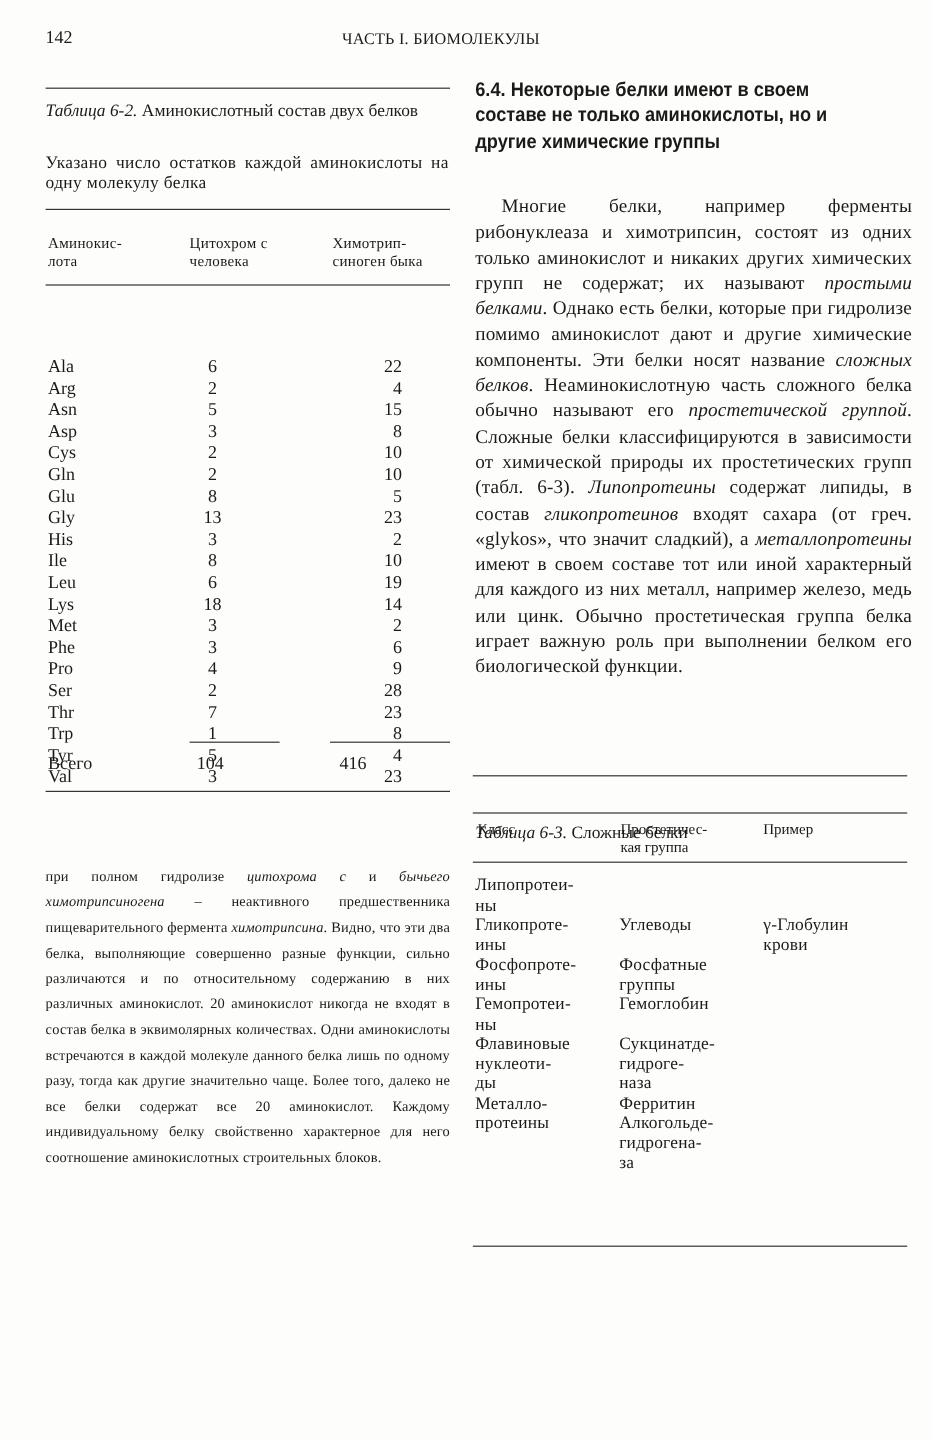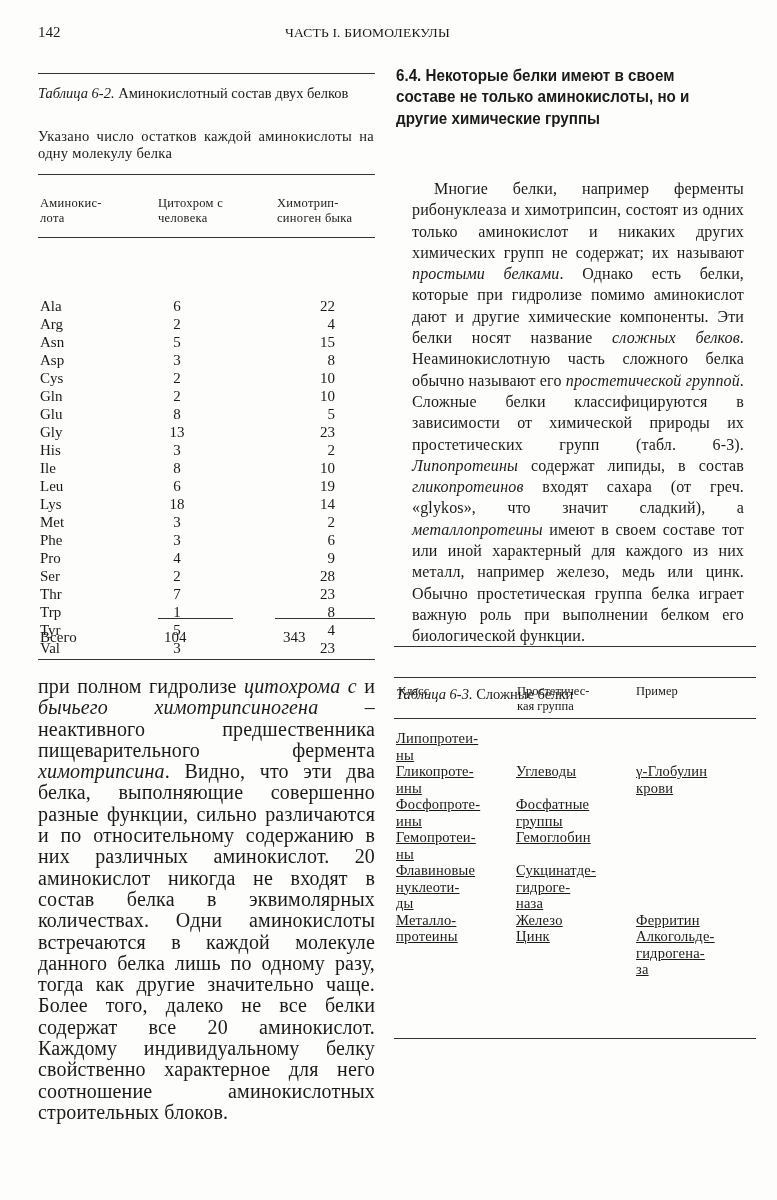--- a/index.html
+++ b/index.html
@@ -18,33 +18,33 @@
   .t2-head { position: absolute; top: 196px; font-size: 12.5px; line-height: 15px; letter-spacing: 0.3px; }
   .t2-rows { position: absolute; left: 38px; top: 253px; width: 336px; }
   .t2-row { height: 18px; position: relative; font-size: 15px; line-height: 18px; }
   .t2-row span { position: absolute; margin-top: 44px; }
   .t2-name { left: 2px; }
   .t2-c1 { left: 124px; width: 30px; text-align: center; }
   .t2-c2 { left: 267px; width: 30px; text-align: right; }
   .t2-total { position: absolute; left: 38px; top: 629px; width: 336px; height: 20px; font-size: 15px; }
   .t2-total span { position: absolute; }
 
-  .body-left { left: 38px; top: 676px; width: 337px; font-size: 20px; line-height: 21.3px; text-align: justify; letter-spacing: 0.15px; }
+  .body-left { left: 38px; top: 720px; width: 337px; font-size: 12px; line-height: 21.3px; text-align: justify; letter-spacing: 0.15px; }
   .body-right { left: 396px; top: 162px; width: 364px; font-size: 16px; line-height: 21.3px; text-align: justify; letter-spacing: 0.15px; }
-  .body-right p { margin: 16px; text-indent: 22px; }
+  .body-right p { margin: 0; text-indent: 22px; }
   .body-left p { margin: 0; }
   i { font-style: italic; }
 
   .section-title { left: 396px; top: 65px; width: 340px; font-family: "Liberation Sans", "DejaVu Sans", sans-serif;
                    font-weight: bold; font-size: 16.5px; line-height: 21.3px; transform: scaleX(0.92); transform-origin: left top; }
 
   
   .t3-caption { left: 396px; top: 652px; font-size: 14.5px; margin-top: 34px; }
   .t3-head { position: absolute; top: 684px; font-size: 12.5px; line-height: 15px; }
-  .t3-rows { position: absolute; left: 396px; top: 730px; width: 360px; text-decoration: underline; }
+  .t3-rows { position: absolute; left: 396px; top: 730px; width: 360px; }
   .t3-row { position: relative; display: flex; font-size: 14.5px; line-height: 16.5px; letter-spacing: 0.2px; }
   .t3-cell { white-space: pre-line; }
   .t3-c0 { width: 120px; }
   .t3-c1 { width: 120px; }
   .t3-c2 { width: 120px; }
 </style>
 </head>
 <body>
 
 <div class="abs page-num">142</div>
@@ -166,21 +166,21 @@
       <span class="t2-c1">3</span>
       <span class="t2-c2">23</span>
     </div>
   </div>
 
 <div class="rule" style="left:158px; top:618px; width:75px;"></div>
 <div class="rule" style="left:275px; top:618px; width:100px;"></div>
 <div class="t2-total">
   <span style="left:2px;">Всего</span>
   <span style="left:126px;">104</span>
-  <span style="left:245px;">343</span>
+  <span style="left:245px;">416</span>
 </div>
 <div class="rule" style="left:38px; top:659px; width:337px;"></div>
 
 <div class="abs body-left">
     <p id="left-body"><span>при полном гидролизе </span><i>цитохрома с</i><span> и </span><i>бычьего химотрипсиногена</i><span> – неактивного предшественника пищеварительного фермента </span><i>химотрипсина</i><span>. Видно, что эти два белка, выполняющие совершенно разные функции, сильно различаются и по относительному содержанию в них различных аминокислот. 20 аминокислот никогда не входят в состав белка в эквимолярных количествах. Одни аминокислоты встречаются в каждой молекуле данного белка лишь по одному разу, тогда как другие значительно чаще. Более того, далеко не все белки содержат все 20 аминокислот. Каждому индивидуальному белку свойственно характерное для него соотношение аминокислотных строительных блоков.</span></p>
   </div>
 
 <div class="abs section-title">6.4. Некоторые белки имеют в своем составе не только аминокислоты, но и другие химические группы</div>
 
 <div class="abs body-right">
@@ -224,21 +224,19 @@
       <div class="t3-cell t3-c1">Флавиновые
 нуклеоти-
 ды</div>
       <div class="t3-cell t3-c2">Сукцинатде-
 гидроге-
 наза</div>
     </div>
     <div class="t3-row">
       <div class="t3-cell t3-c0">Металло-
 протеины</div>
-      <div class="t3-cell t3-c1">Железо
-Цинк</div>
       <div class="t3-cell t3-c2">Ферритин
 Алкогольде-
 гидрогена-
 за</div>
     </div>
   </div>
 <div class="rule" style="left:394px; top:1038px; width:362px;"></div>
 
 </body></html>

